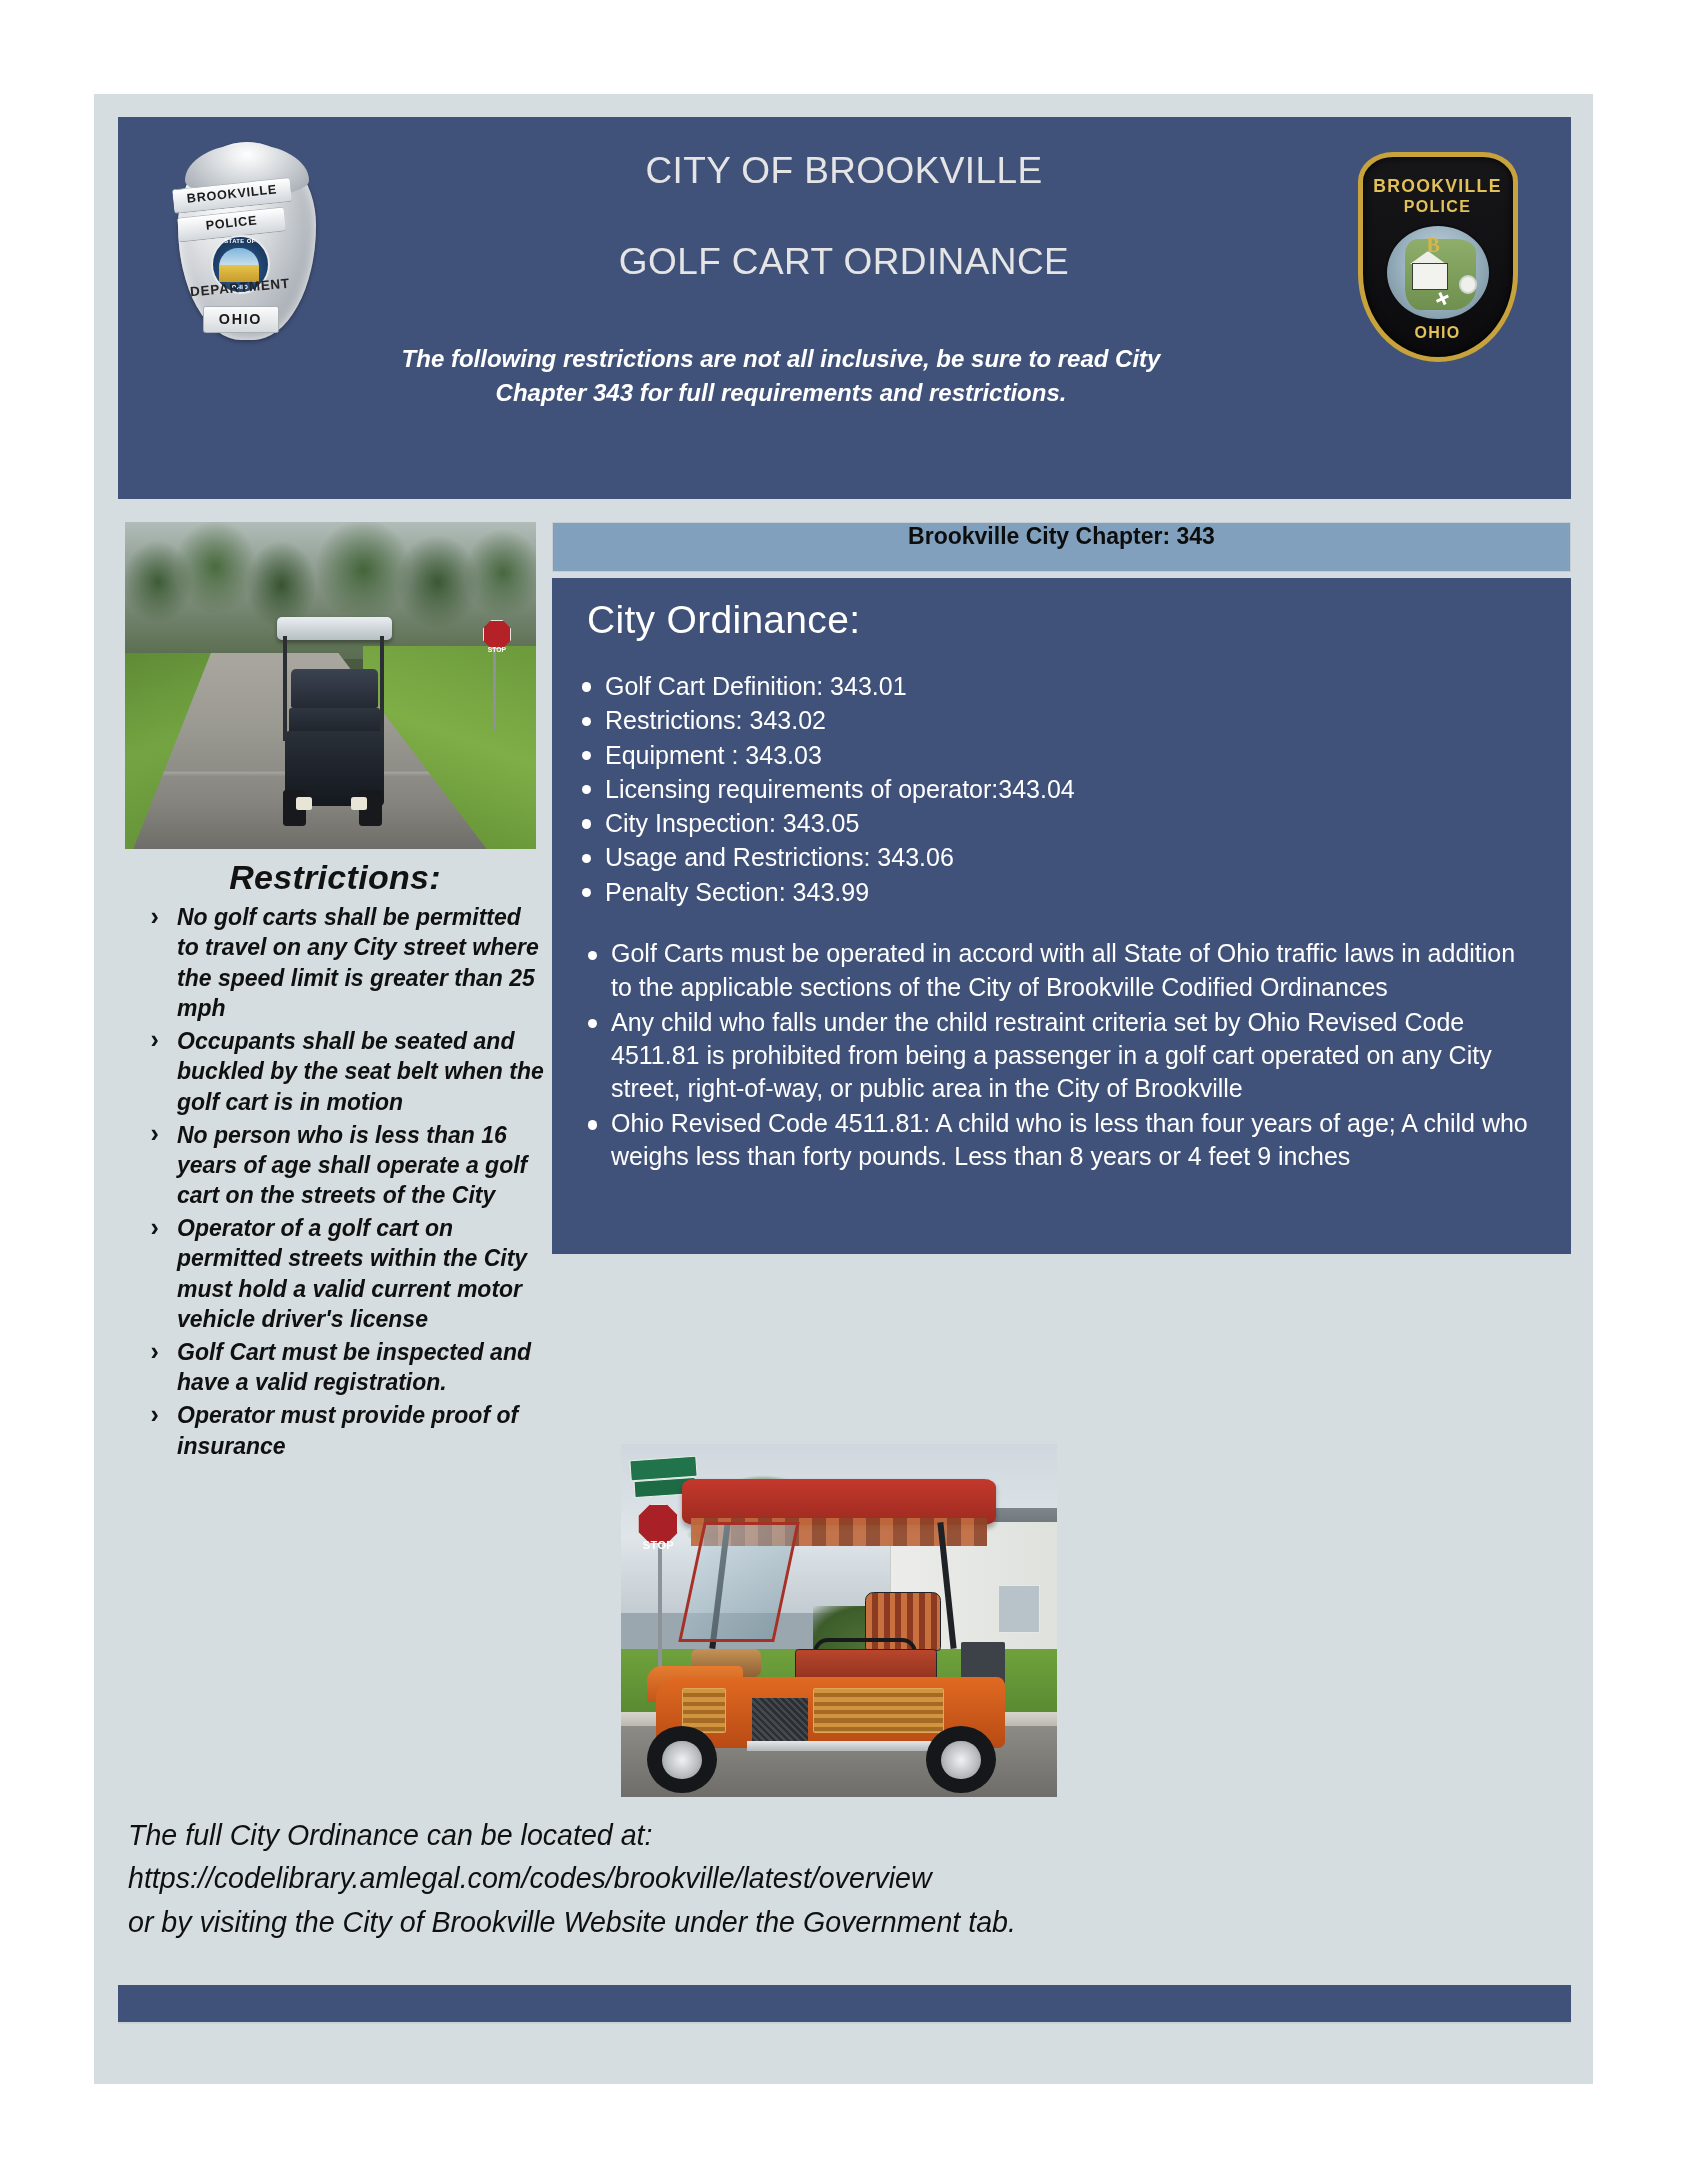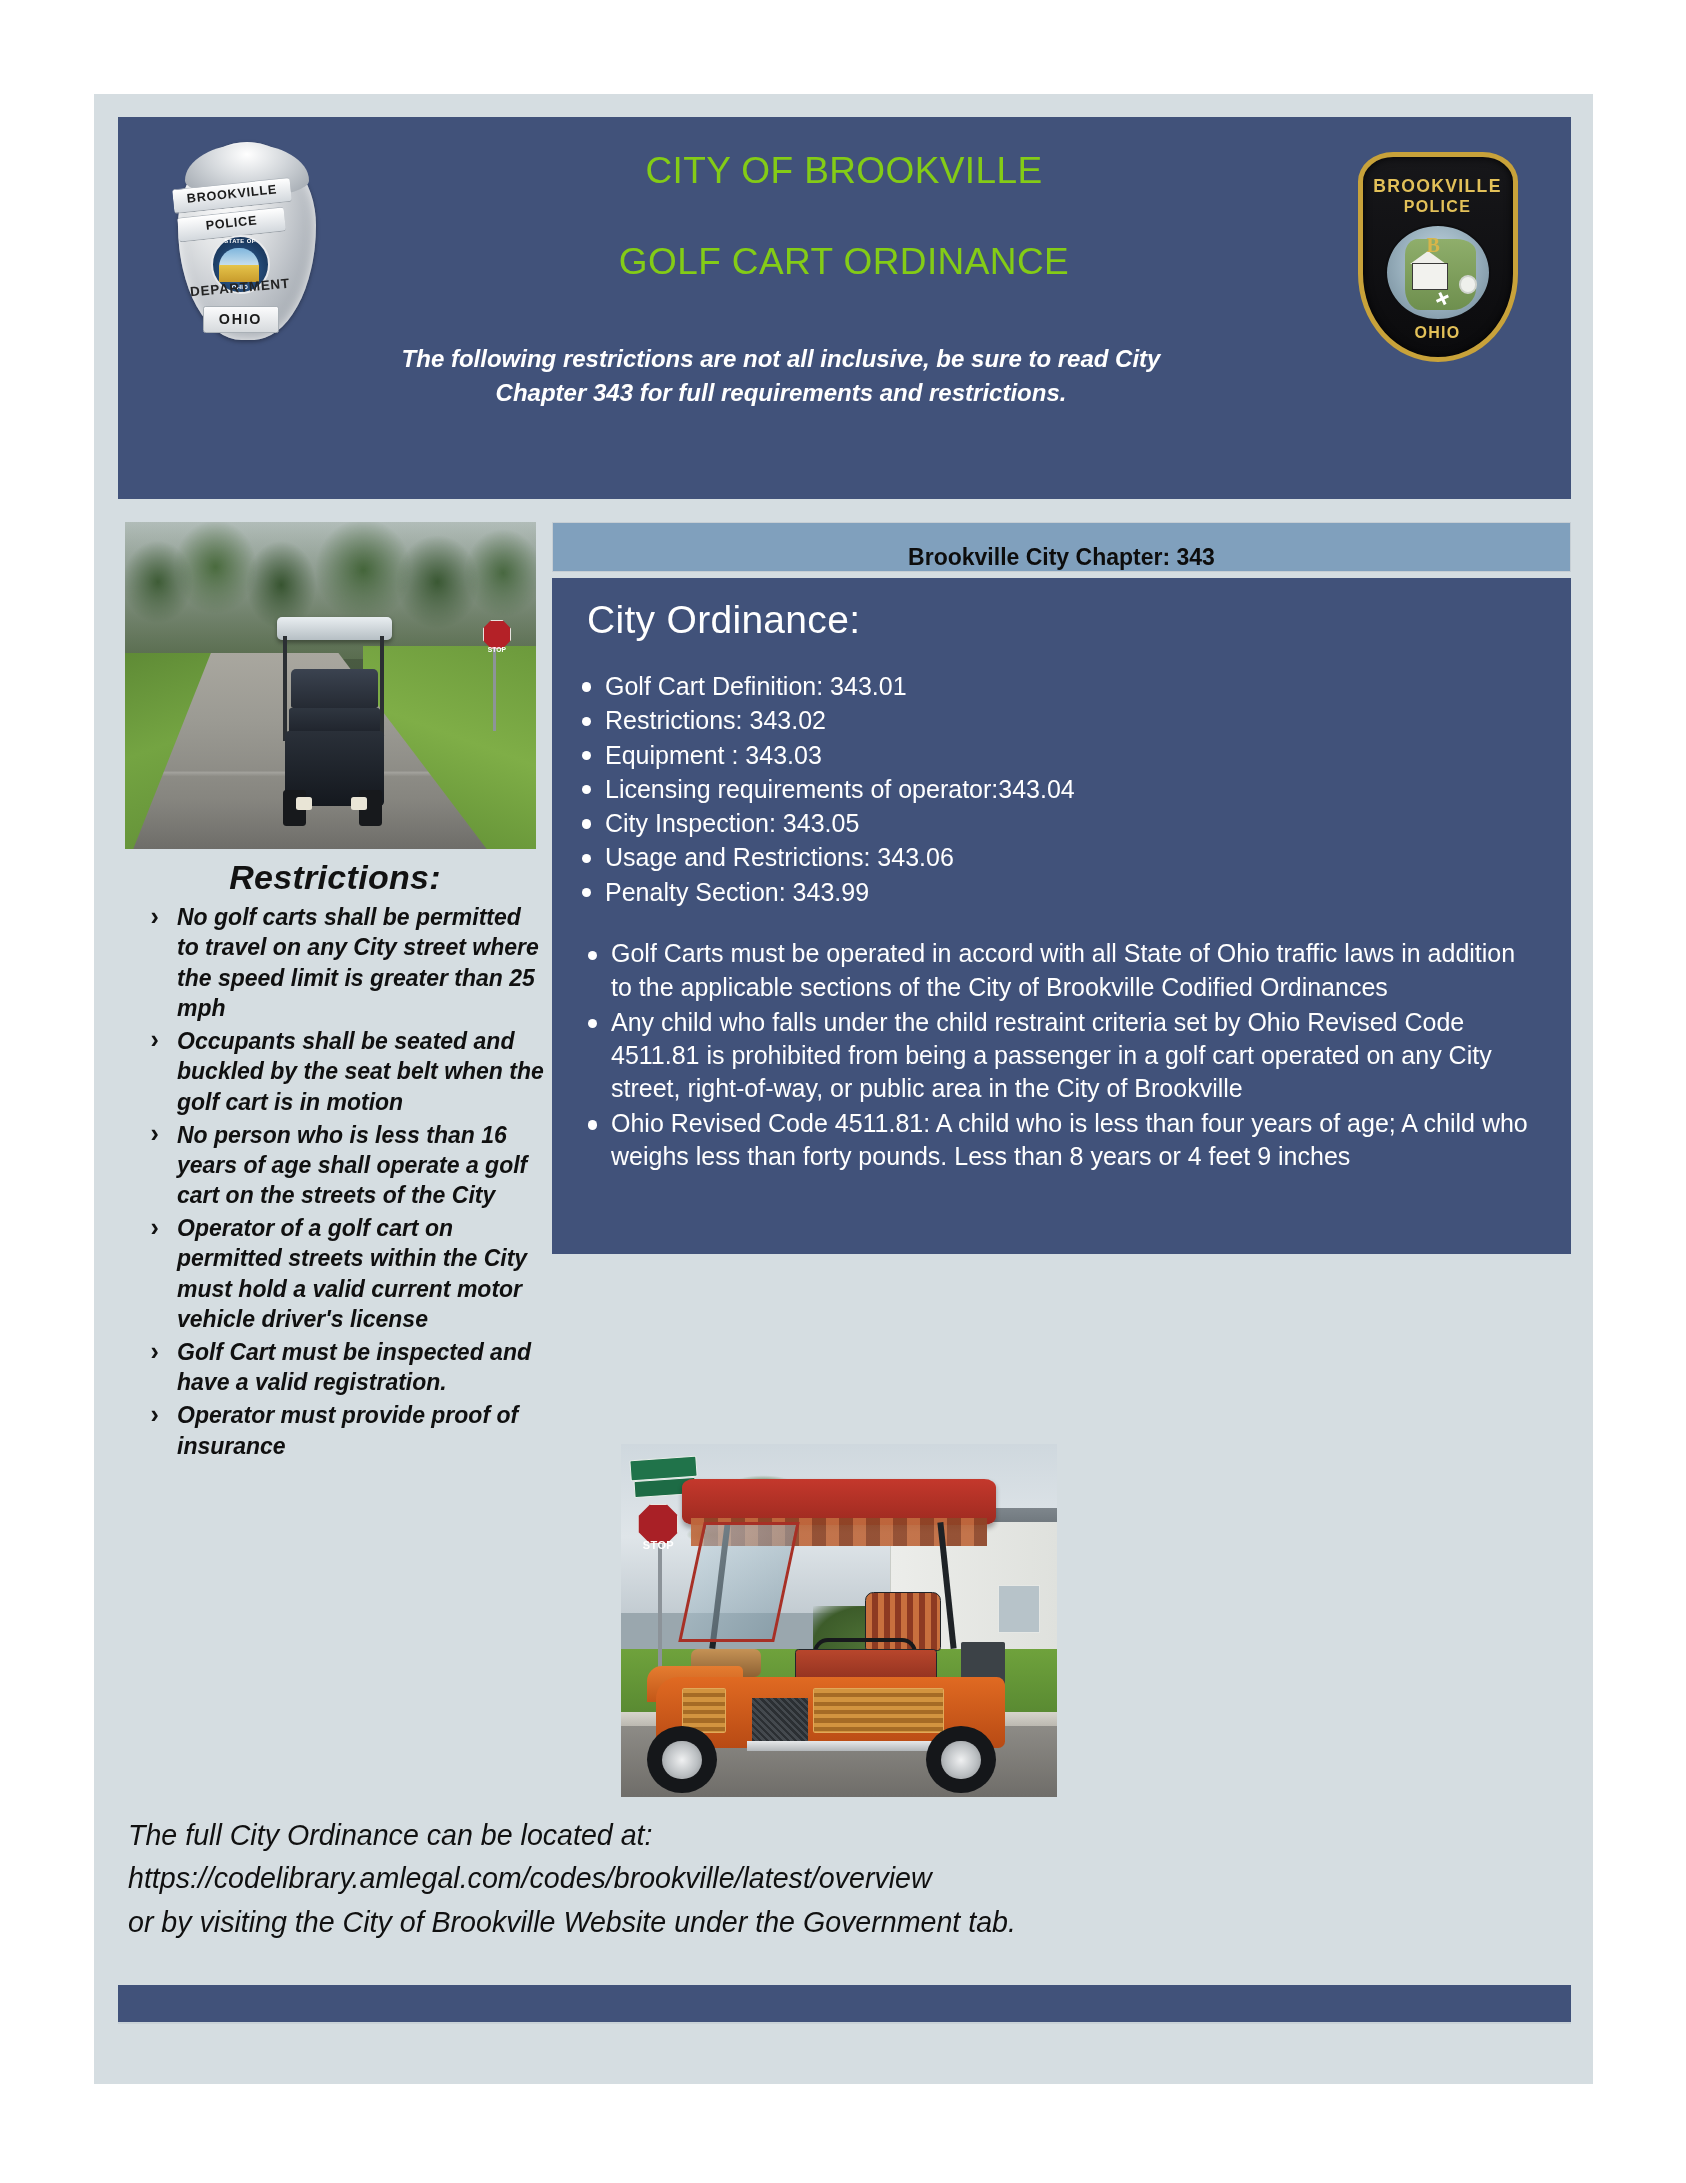--- a/index.html
+++ b/index.html
@@ -36,21 +36,21 @@
     overflow: hidden;
   }
   #header-titles {
     position: absolute;
     left: 269px;
     top: 35px;
     width: 915px;
     text-align: center;
   }
   .hdr-title {
-    color: #84cc16;
+    color: #e5e5e5;
     font-size: 37px;
     font-weight: 400;
     letter-spacing: 0.4px;
     line-height: 1.05;
     font-stretch: condensed;
     margin: 0 0 52px 0;
     white-space: nowrap;
   }
   .hdr-title.second { margin-bottom: 0; }
   #header-sub {
@@ -350,21 +350,21 @@
   #chapter-bar {
     position: absolute;
     left: 458px;
     top: 428px;
     width: 1019px;
     height: 50px;
     background: #80a0bd;
     border: 0.8px solid #c6ced4;
     box-sizing: border-box;
     display: flex;
-    align-items: flex-end;
+    align-items: flex-start;
     justify-content: center;
   }
   #chapter-bar .txt {
     font-size: 23px;
     font-weight: bold;
     color: #0d0d0d;
   }
 
   
   #ordinance {

